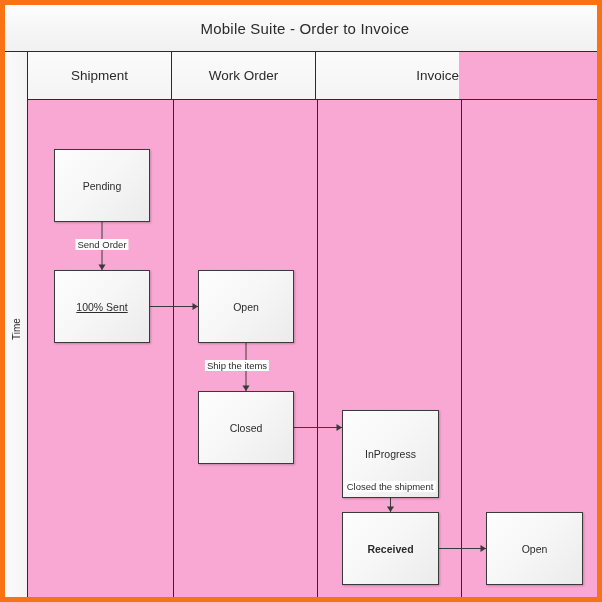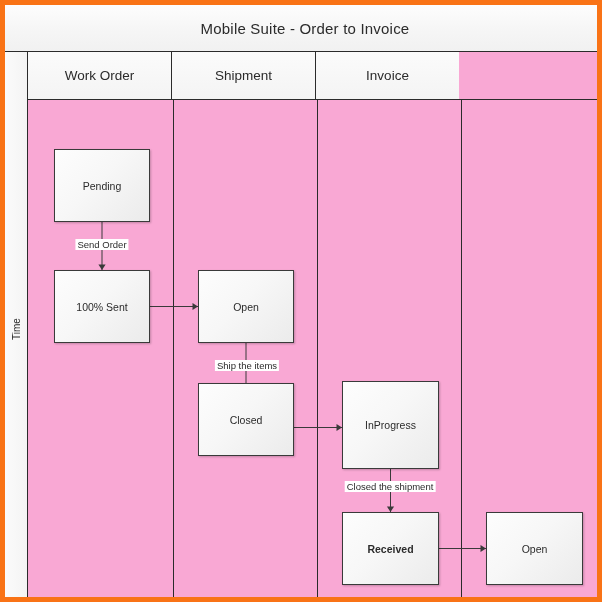--- a/index.html
+++ b/index.html
@@ -156,26 +156,26 @@
   <div class="title-bar">
     <span class="title-text">Mobile Suite - Order to Invoice</span>
   </div>
 
   <div class="time-rail">
     <span class="time-label">Time</span>
   </div>
 
   <div class="lane-header-row" id="lane-header-row">
       <div class="lane-header" style="width: 144px;">
+        <span>Shipment</span>
+      </div>
+      <div class="lane-header" style="width: 144px;">
         <span>Work Order</span>
       </div>
-      <div class="lane-header" style="width: 144px;">
-        <span>Shipment</span>
-      </div>
-      <div class="lane-header" style="width: 143px;">
+      <div class="lane-header" style="width: 143px; justify-content: flex-end;">
         <span>Invoice</span>
       </div>
     </div>
 
   <div class="lane-body-row" id="lane-body-row">
       <div class="lane-body" style="width: 146px;"></div>
       <div class="lane-body" style="width: 144px;"></div>
       <div class="lane-body" style="width: 144px;"></div>
       <div class="lane-body" style="width: 143px;"></div>
     </div>
@@ -192,39 +192,39 @@
       <line x1="385.5" y1="459" x2="385.5" y2="507" class="conn-line"></line>
       <polygon points="385.5,507 381.9,501.5 389.1,501.5" class="conn-head"></polygon>
       <line x1="434" y1="543.5" x2="481" y2="543.5" class="conn-line"></line>
       <polygon points="481,543.5 475.5,539.9 475.5,547.1" class="conn-head"></polygon>
     </svg>
 
   <div id="node-layer">
       <div class="node" style="left: 49px; top: 144px; width: 96px; height: 73px;">
         <span>Pending</span>
       </div>
-      <div class="node" style="left: 49px; top: 265px; width: 96px; height: 73px;">
+      <div class="node" style="left: 49px; top: 265px; width: 96px; height: 73px; text-decoration: underline;">
         <span>100% Sent</span>
       </div>
       <div class="node" style="left: 193px; top: 265px; width: 96px; height: 73px;">
         <span>Open</span>
       </div>
-      <div class="node" style="left: 193px; top: 378px; width: 96px; height: 73px;">
+      <div class="node" style="left: 193px; top: 386px; width: 96px; height: 73px;">
         <span>Closed</span>
       </div>
-      <div class="node" style="left: 337px; top: 376px; width: 97px; height: 88px;">
+      <div class="node" style="left: 337px; top: 405px; width: 97px; height: 88px;">
         <span>InProgress</span>
       </div>
       <div class="node" style="left: 337px; top: 507px; width: 97px; height: 73px; font-weight: bold;">
         <span>Received</span>
       </div>
       <div class="node" style="left: 481px; top: 507px; width: 97px; height: 73px;">
         <span>Open</span>
       </div>
     </div>
 
   <div id="edge-label-layer">
       <div class="edge-label" style="left: 97px; top: 234px;">Send Order</div>
-      <div class="edge-label" style="left: 242px; top: 355px;">Ship the items</div>
+      <div class="edge-label" style="left: 232px; top: 355px;">Ship the items</div>
       <div class="edge-label" style="left: 385px; top: 476px;">Closed the shipment</div>
     </div>
 
 </div>
 
 </body></html>

